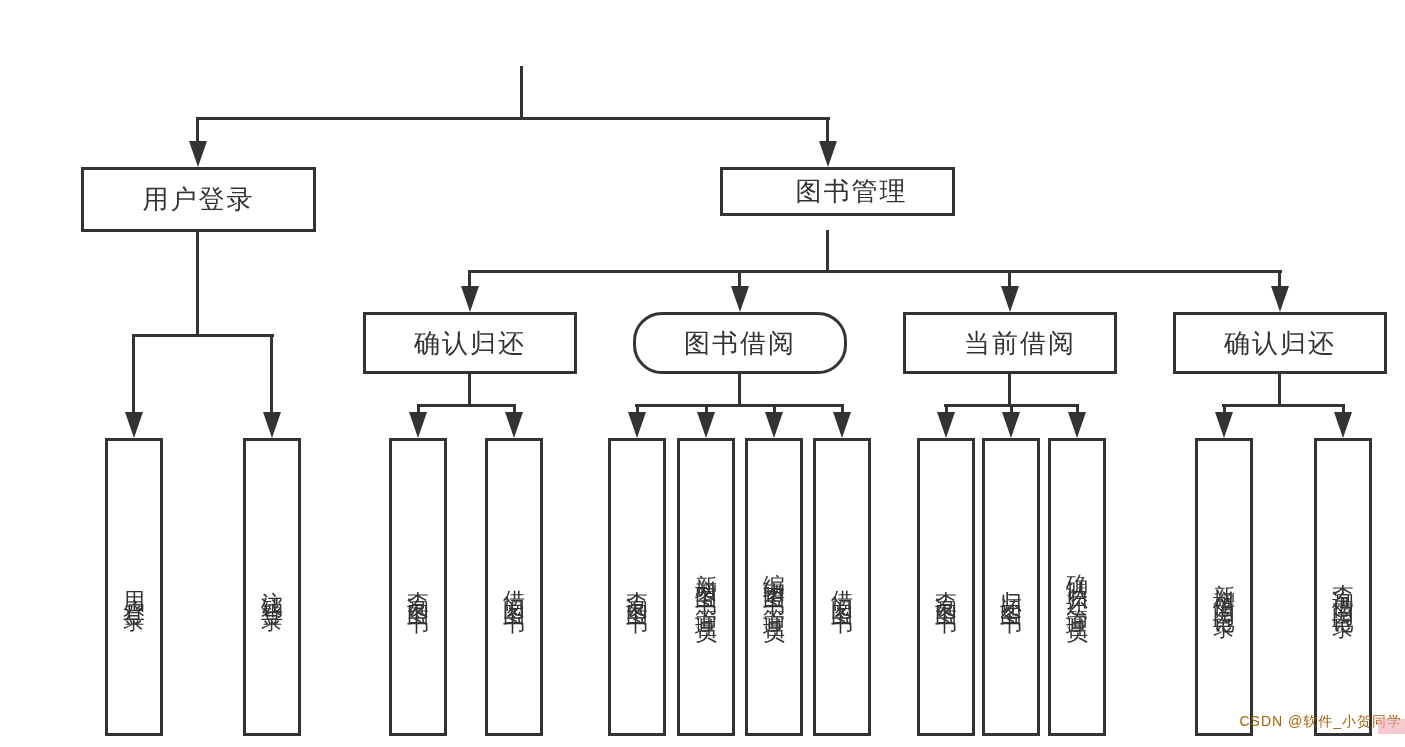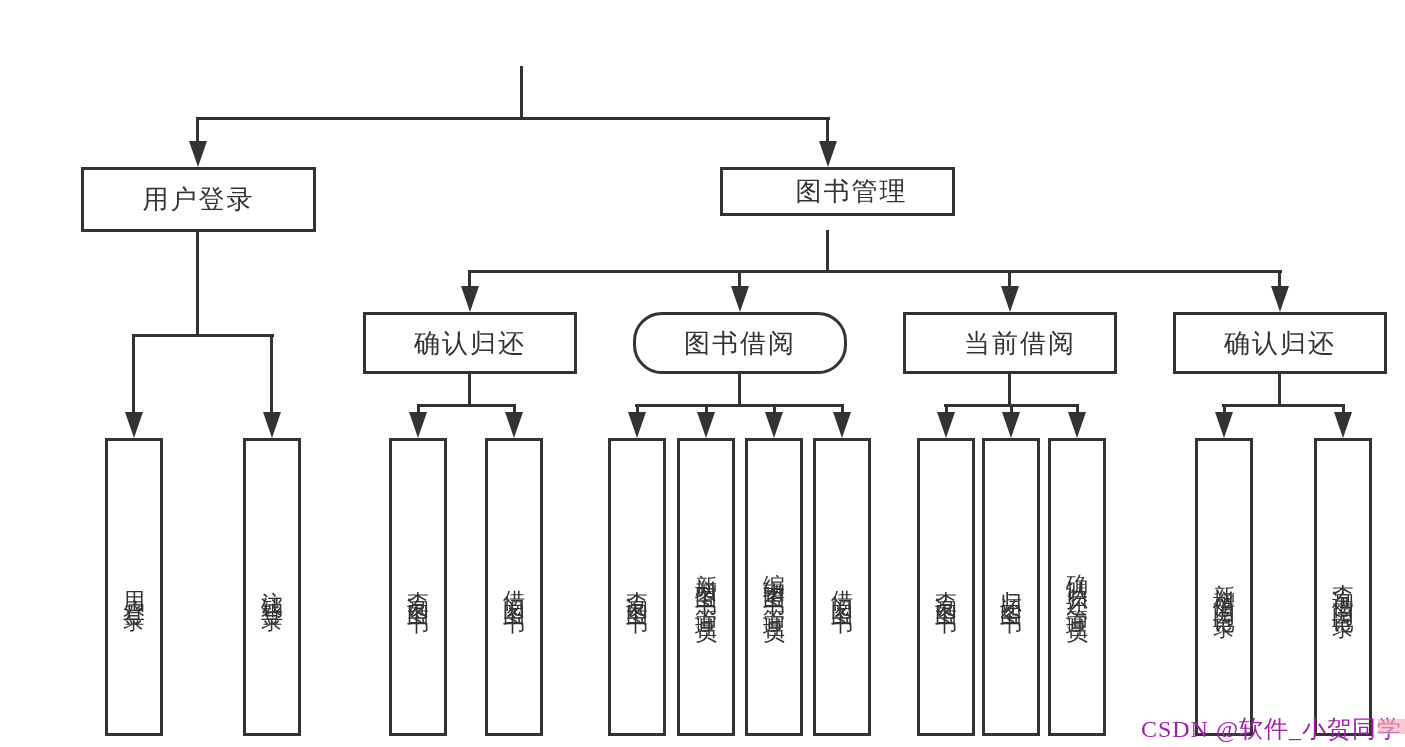--- a/index.html
+++ b/index.html
@@ -20,21 +20,21 @@
   }
   .vl{position:absolute;width:3px;background:#333333;}
   .hl{position:absolute;height:3px;background:#333333;}
   .arrow{
     position:absolute;width:0;height:0;
     border-left:9px solid transparent;border-right:9px solid transparent;
     border-top:26px solid #333333;
   }
   .watermark{
     position:absolute;top:713px;right:3px;z-index:6;
-    font-size:24px;color:#a21caf;letter-spacing:1px;white-space:nowrap;font-family:Liberation Serif, serif;
+    font-size:14px;color:#a16207;letter-spacing:1px;white-space:nowrap;
   }
   .wm-band{
     position:absolute;left:1378px;top:719px;width:27px;height:15px;
     background:#f3aeb8;opacity:0.65;z-index:7;
   }
 </style>
 </head>
 <body>
 
 <div class="canvas">

